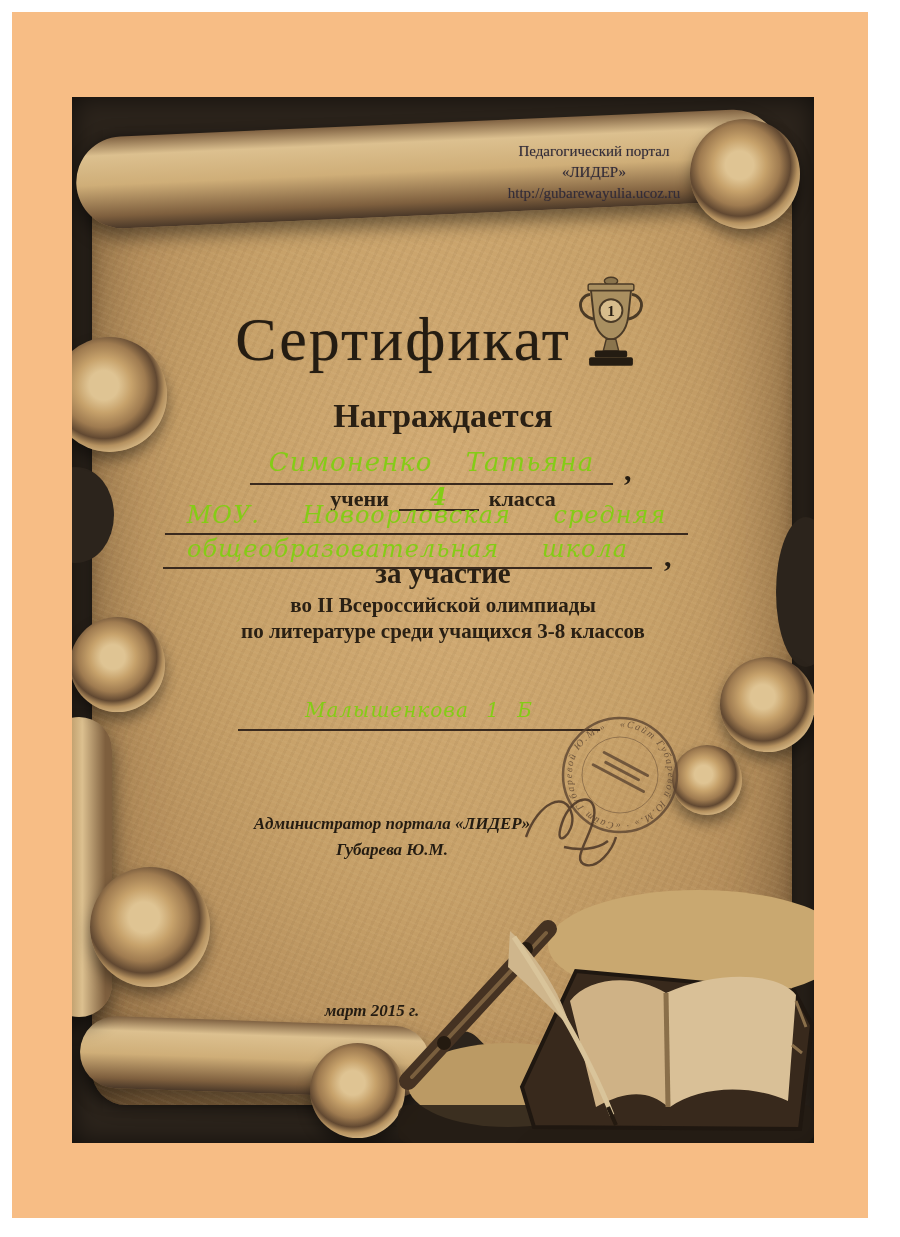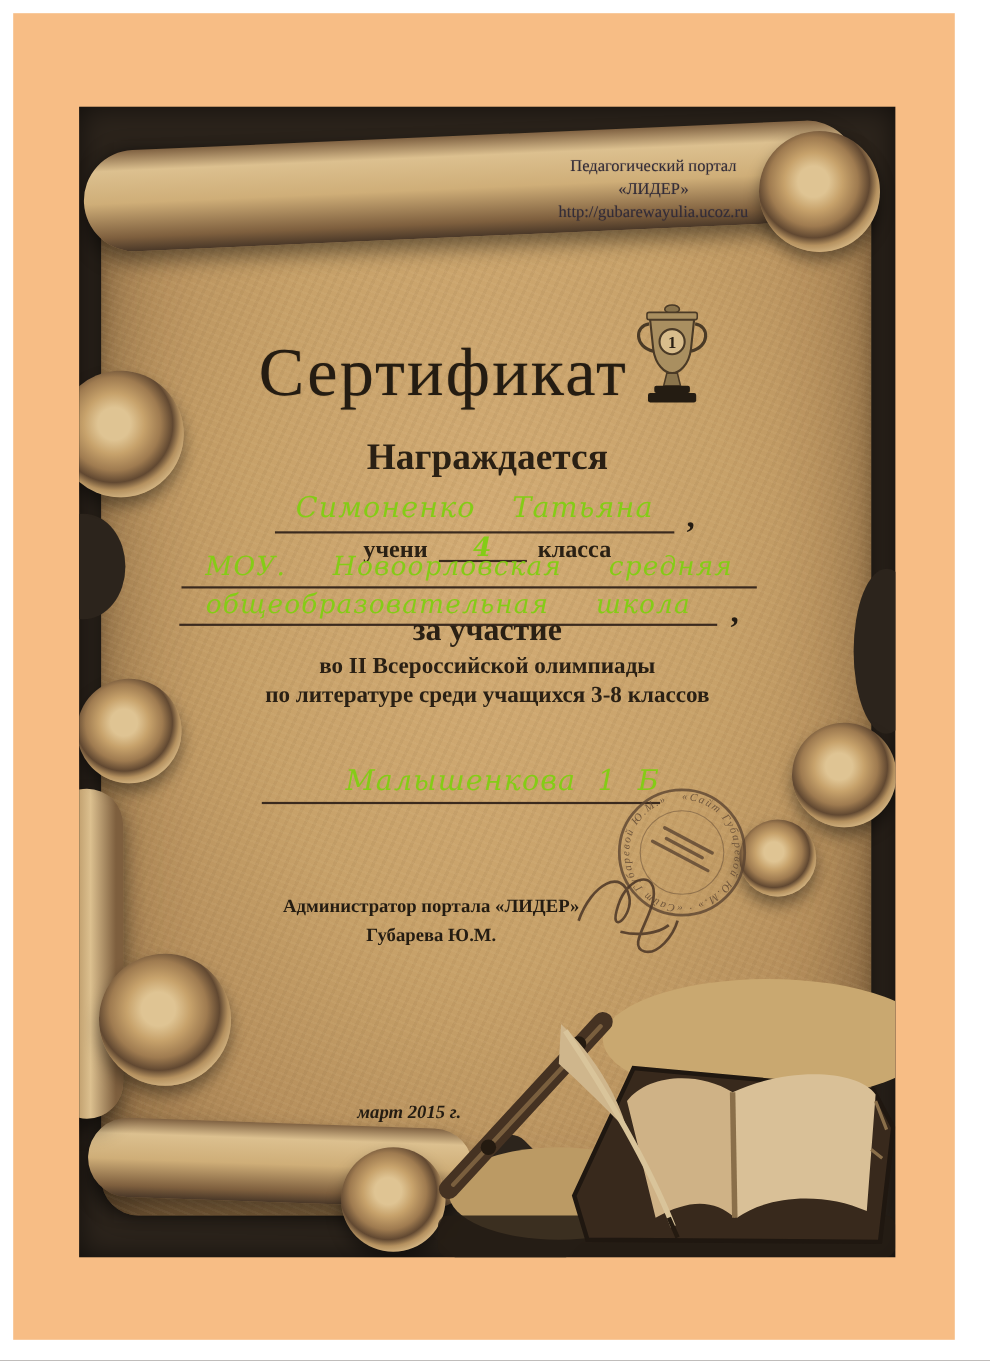--- a/index.html
+++ b/index.html
@@ -88,23 +88,23 @@
   .school2{top:436px;height:36px;}
   .school2 .blank{position:absolute;left:91px;top:0;width:489px;height:34px;
     text-align:center;font-size:24px;line-height:32px;word-spacing:34px;}
   .school-comma{position:absolute;left:592px;top:6px;font-weight:bold;font-size:30px;color:#241c12;}
   .reason{top:460px;font-weight:bold;font-size:29px;}
   .event1{top:496px;font-weight:bold;font-size:21px;}
   .event2{top:522px;font-weight:bold;font-size:21px;}
   .sup-label{top:566px;font-weight:bold;font-size:23px;}
   .sup-row{top:596px;height:40px;}
   .sup-row .blank{position:absolute;left:166px;top:0;width:362px;height:36px;
-    text-align:right;font-size:26px;line-height:34px;word-spacing:10px;}
+    text-align:center;font-size:20px;line-height:34px;word-spacing:10px;}
   .admin{top:714px;left:40px;width:560px;text-align:center;
-    font-weight:bold;font-size:17px;line-height:1.55;color:#241c12;}
+    font-weight:bold;font-style:italic;font-size:17px;line-height:1.55;color:#241c12;}
   .date{top:904px;left:140px;width:320px;text-align:center;
     font-style:italic;font-weight:bold;font-size:17px;color:#241c12;}
   svg{display:block;}
   .stamp-wrap{position:absolute;left:438px;top:598px;}
   .book-wrap{position:absolute;left:326px;top:778px;}
   .trophy{margin-bottom:2px;}
 </style>
 </head>
 <body>
 

